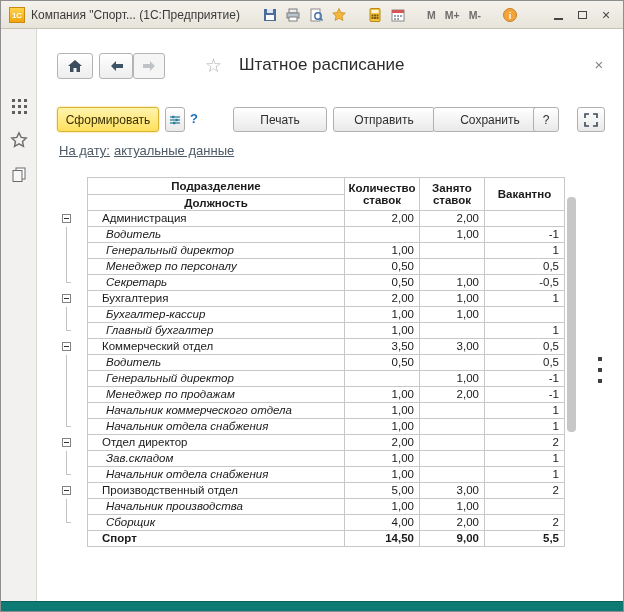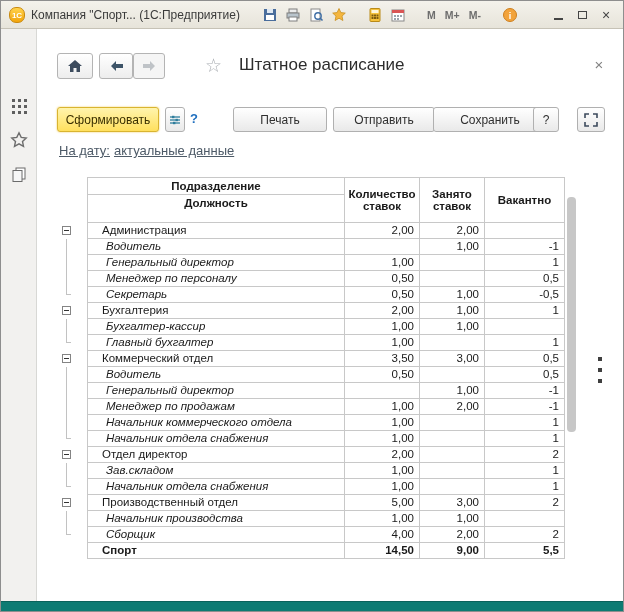--- a/index.html
+++ b/index.html
@@ -3,21 +3,21 @@
 <meta charset="utf-8">
 <style>
   * { box-sizing: border-box; margin: 0; padding: 0; }
   body { width: 624px; height: 612px; font-family: "Liberation Sans", sans-serif; background: #fff; }
   .screen { position: relative; width: 624px; height: 612px; border: 1px solid #8e8e8e; overflow: hidden; background: #fff; }
 
   
   .titlebar { position: absolute; left: 0; top: 0; width: 100%; height: 28px;
     background: linear-gradient(#f4f2ec, #e7e4da); border-bottom: 1px solid #c6c2b6;
     display: flex; align-items: center; }
-  .app-icon { position: absolute; left: 8px; top: 6px; width: 16px; height: 16px; border-radius: 7px;
+  .app-icon { position: absolute; left: 8px; top: 6px; width: 16px; height: 16px; border-radius: 0;
     background: linear-gradient(#ffd34d, #f2a40a); border: 1px solid #c98a10;
     color: #fff; font-size: 8px; font-weight: bold; display: flex; align-items: center; justify-content: center; }
   .win-title { position: absolute; left: 30px; top: 7px; font-size: 12px; color: #3a3a3a; white-space: nowrap; }
   .tb-icons { position: absolute; left: 260px; top: 5px; height: 18px; display: flex; align-items: center; gap: 5px; }
   .tbi { width: 18px; height: 18px; display: flex; align-items: center; justify-content: center; cursor: default; }
   .tb-gap { width: 8px; }
   .mem { font-size: 10.5px; font-weight: bold; color: #6e6e6e; padding: 0 2px; }
   .win-controls { position: absolute; right: 6px; top: 5px; display: flex; gap: 2px; }
   .win-btn { width: 22px; height: 18px; display: flex; align-items: center; justify-content: center;
     color: #444; font-size: 14px; }
@@ -54,21 +54,21 @@
   .btn-help { left: 496px; width: 26px; }
   .btn-expand { left: 540px; width: 28px; }
 
   .filter-row { position: absolute; left: 22px; top: 114px; font-size: 13px; color: #4d5a67; }
   .filter-row .flabel, .filter-row .fvalue { text-decoration: underline; }
   .fvalue { margin-left: 4px; }
 
   
   .report { position: absolute; left: 20px; top: 148px; width: 508px; font-size: 11.5px; color: #1a1a1a; }
   .trow { display: flex; height: 16px; }
-  .trow.hrow { height: 46px; }
+  .trow.hrow { height: 34px; }
   .gutter { width: 30px; position: relative; flex: none; }
   .cell { border-right: 1px solid #c8c8c8; border-bottom: 1px solid #c8c8c8;
     line-height: 15px; white-space: nowrap; overflow: hidden; flex: none; }
   .cell.c1 { width: 258px; border-left: 1px solid #c8c8c8; }
   .cell.c2 { width: 75px; }
   .cell.c3 { width: 65px; }
   .cell.c4 { width: 80px; }
   .hrow .cell { border-top: 1px solid #c8c8c8; font-weight: bold; text-align: center; }
   .hrow .c1 { display: flex; flex-direction: column; }
   .h-sub { height: 17px; line-height: 16px; }

